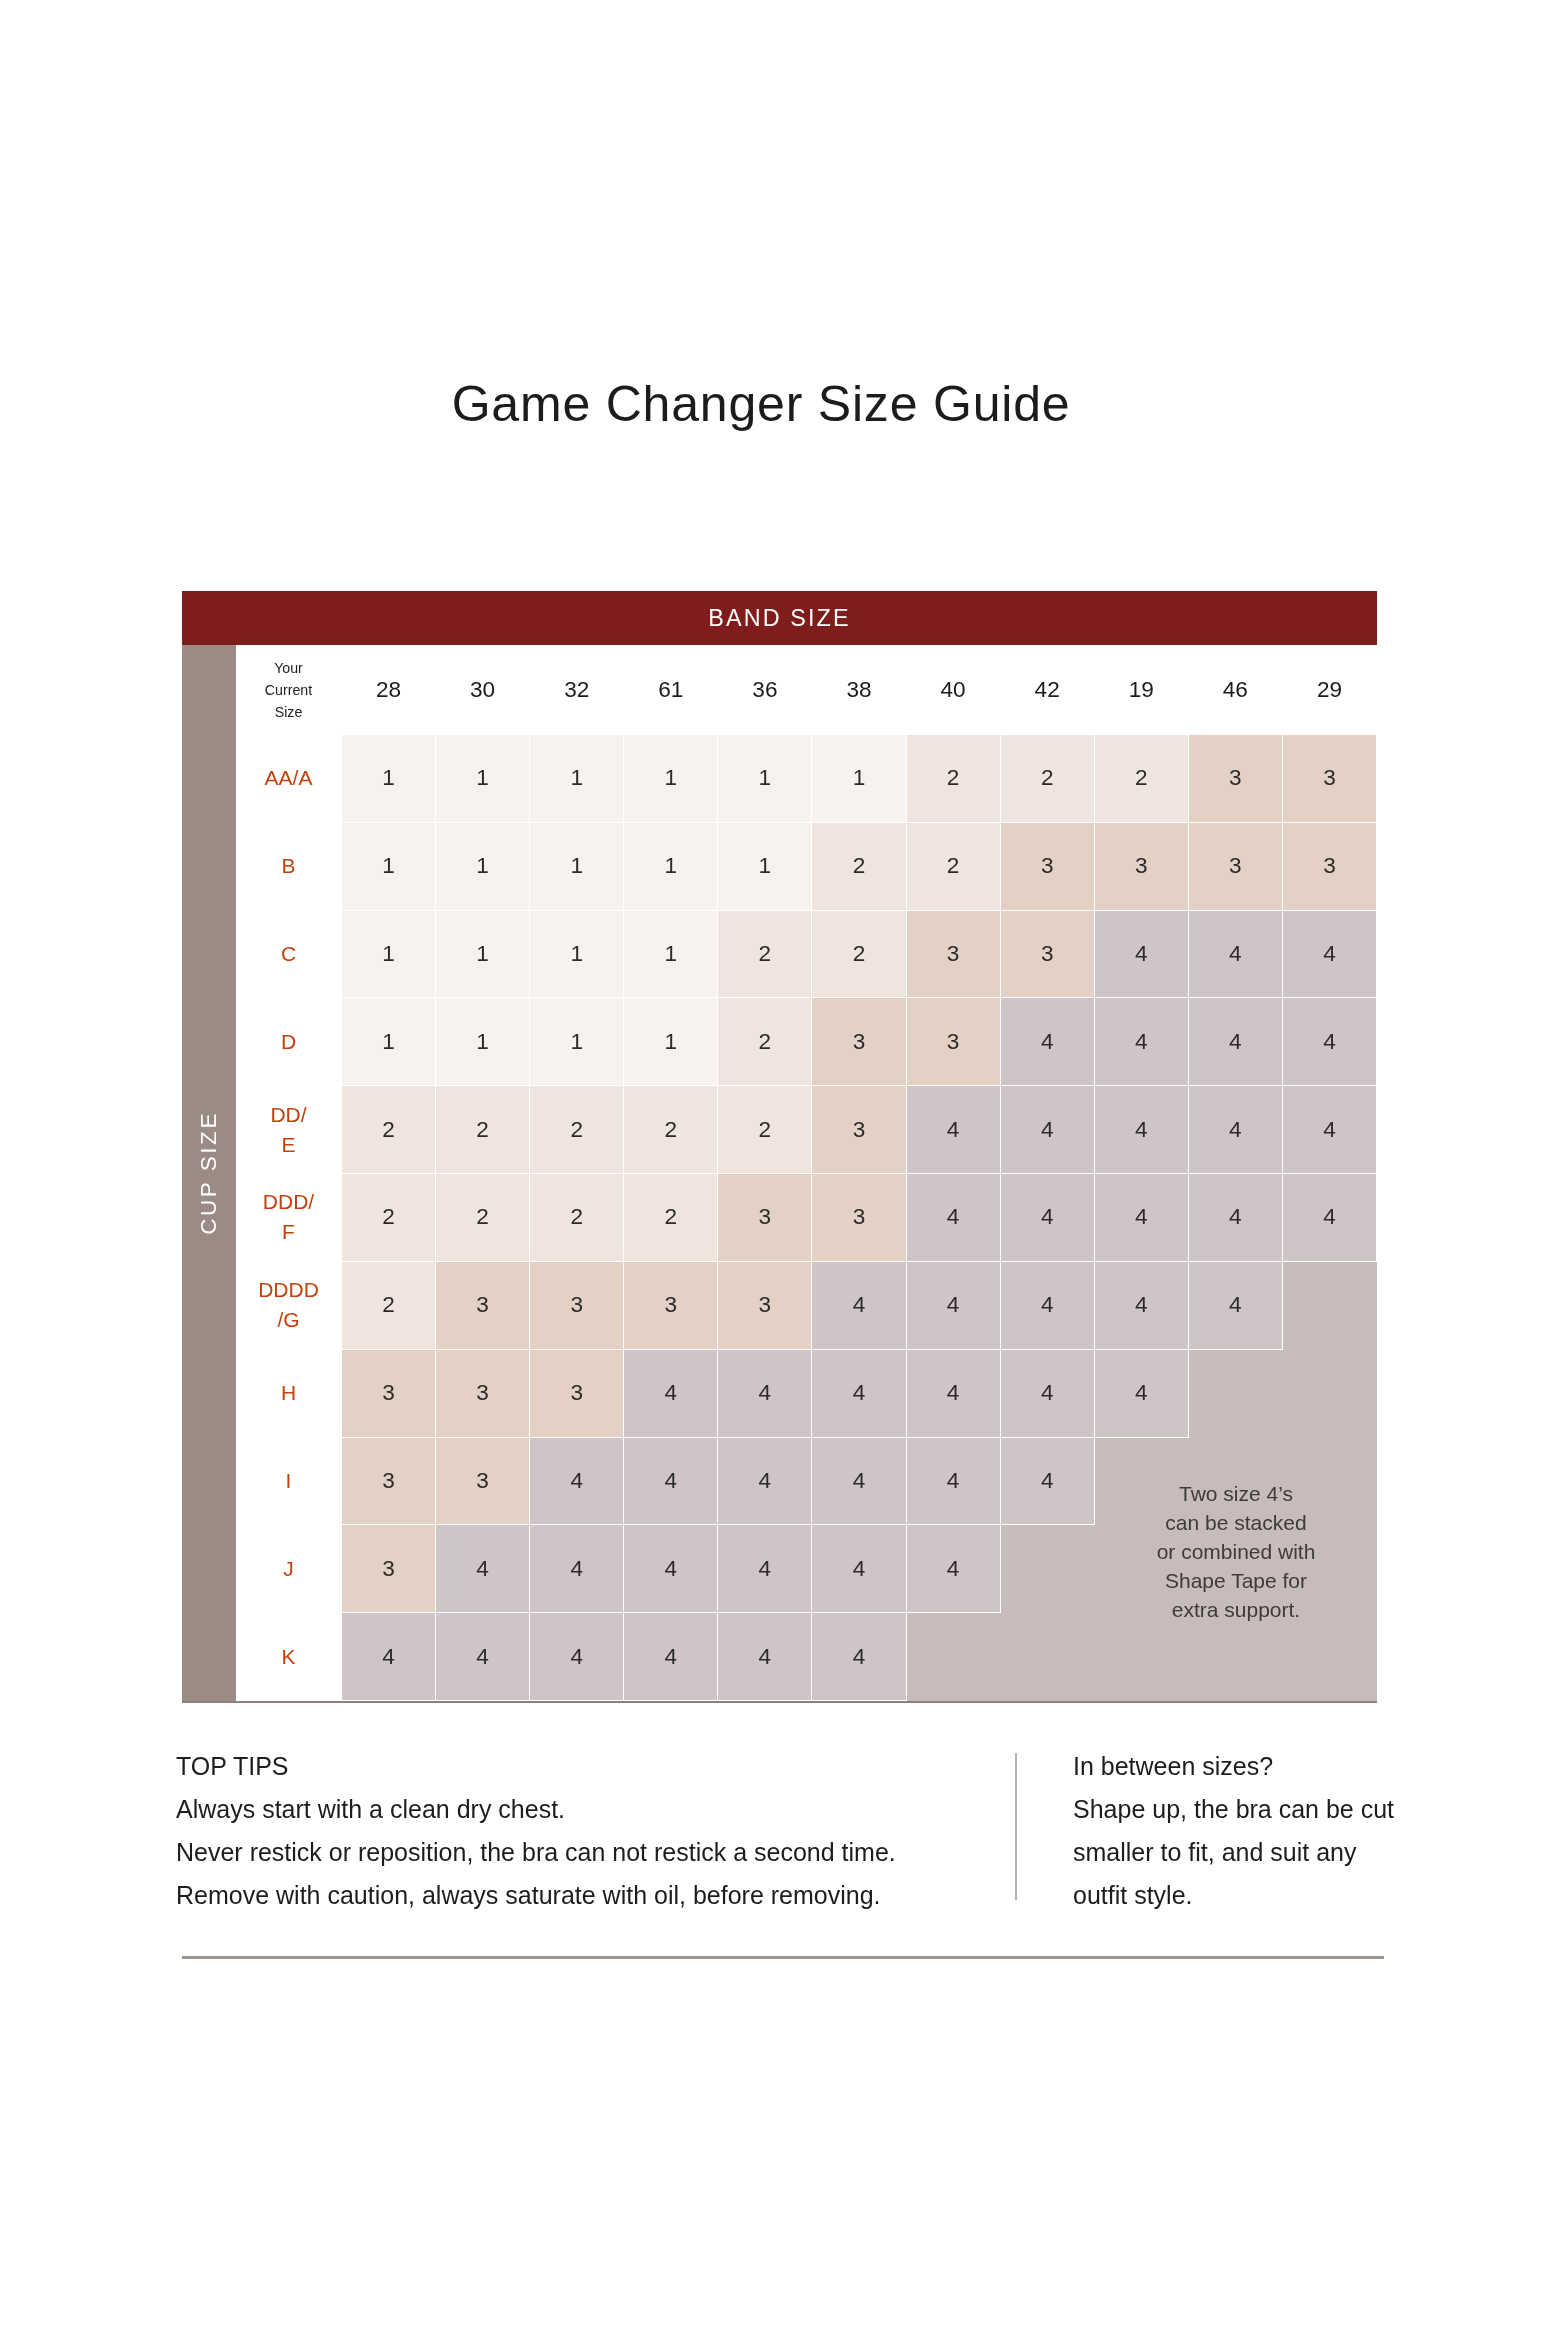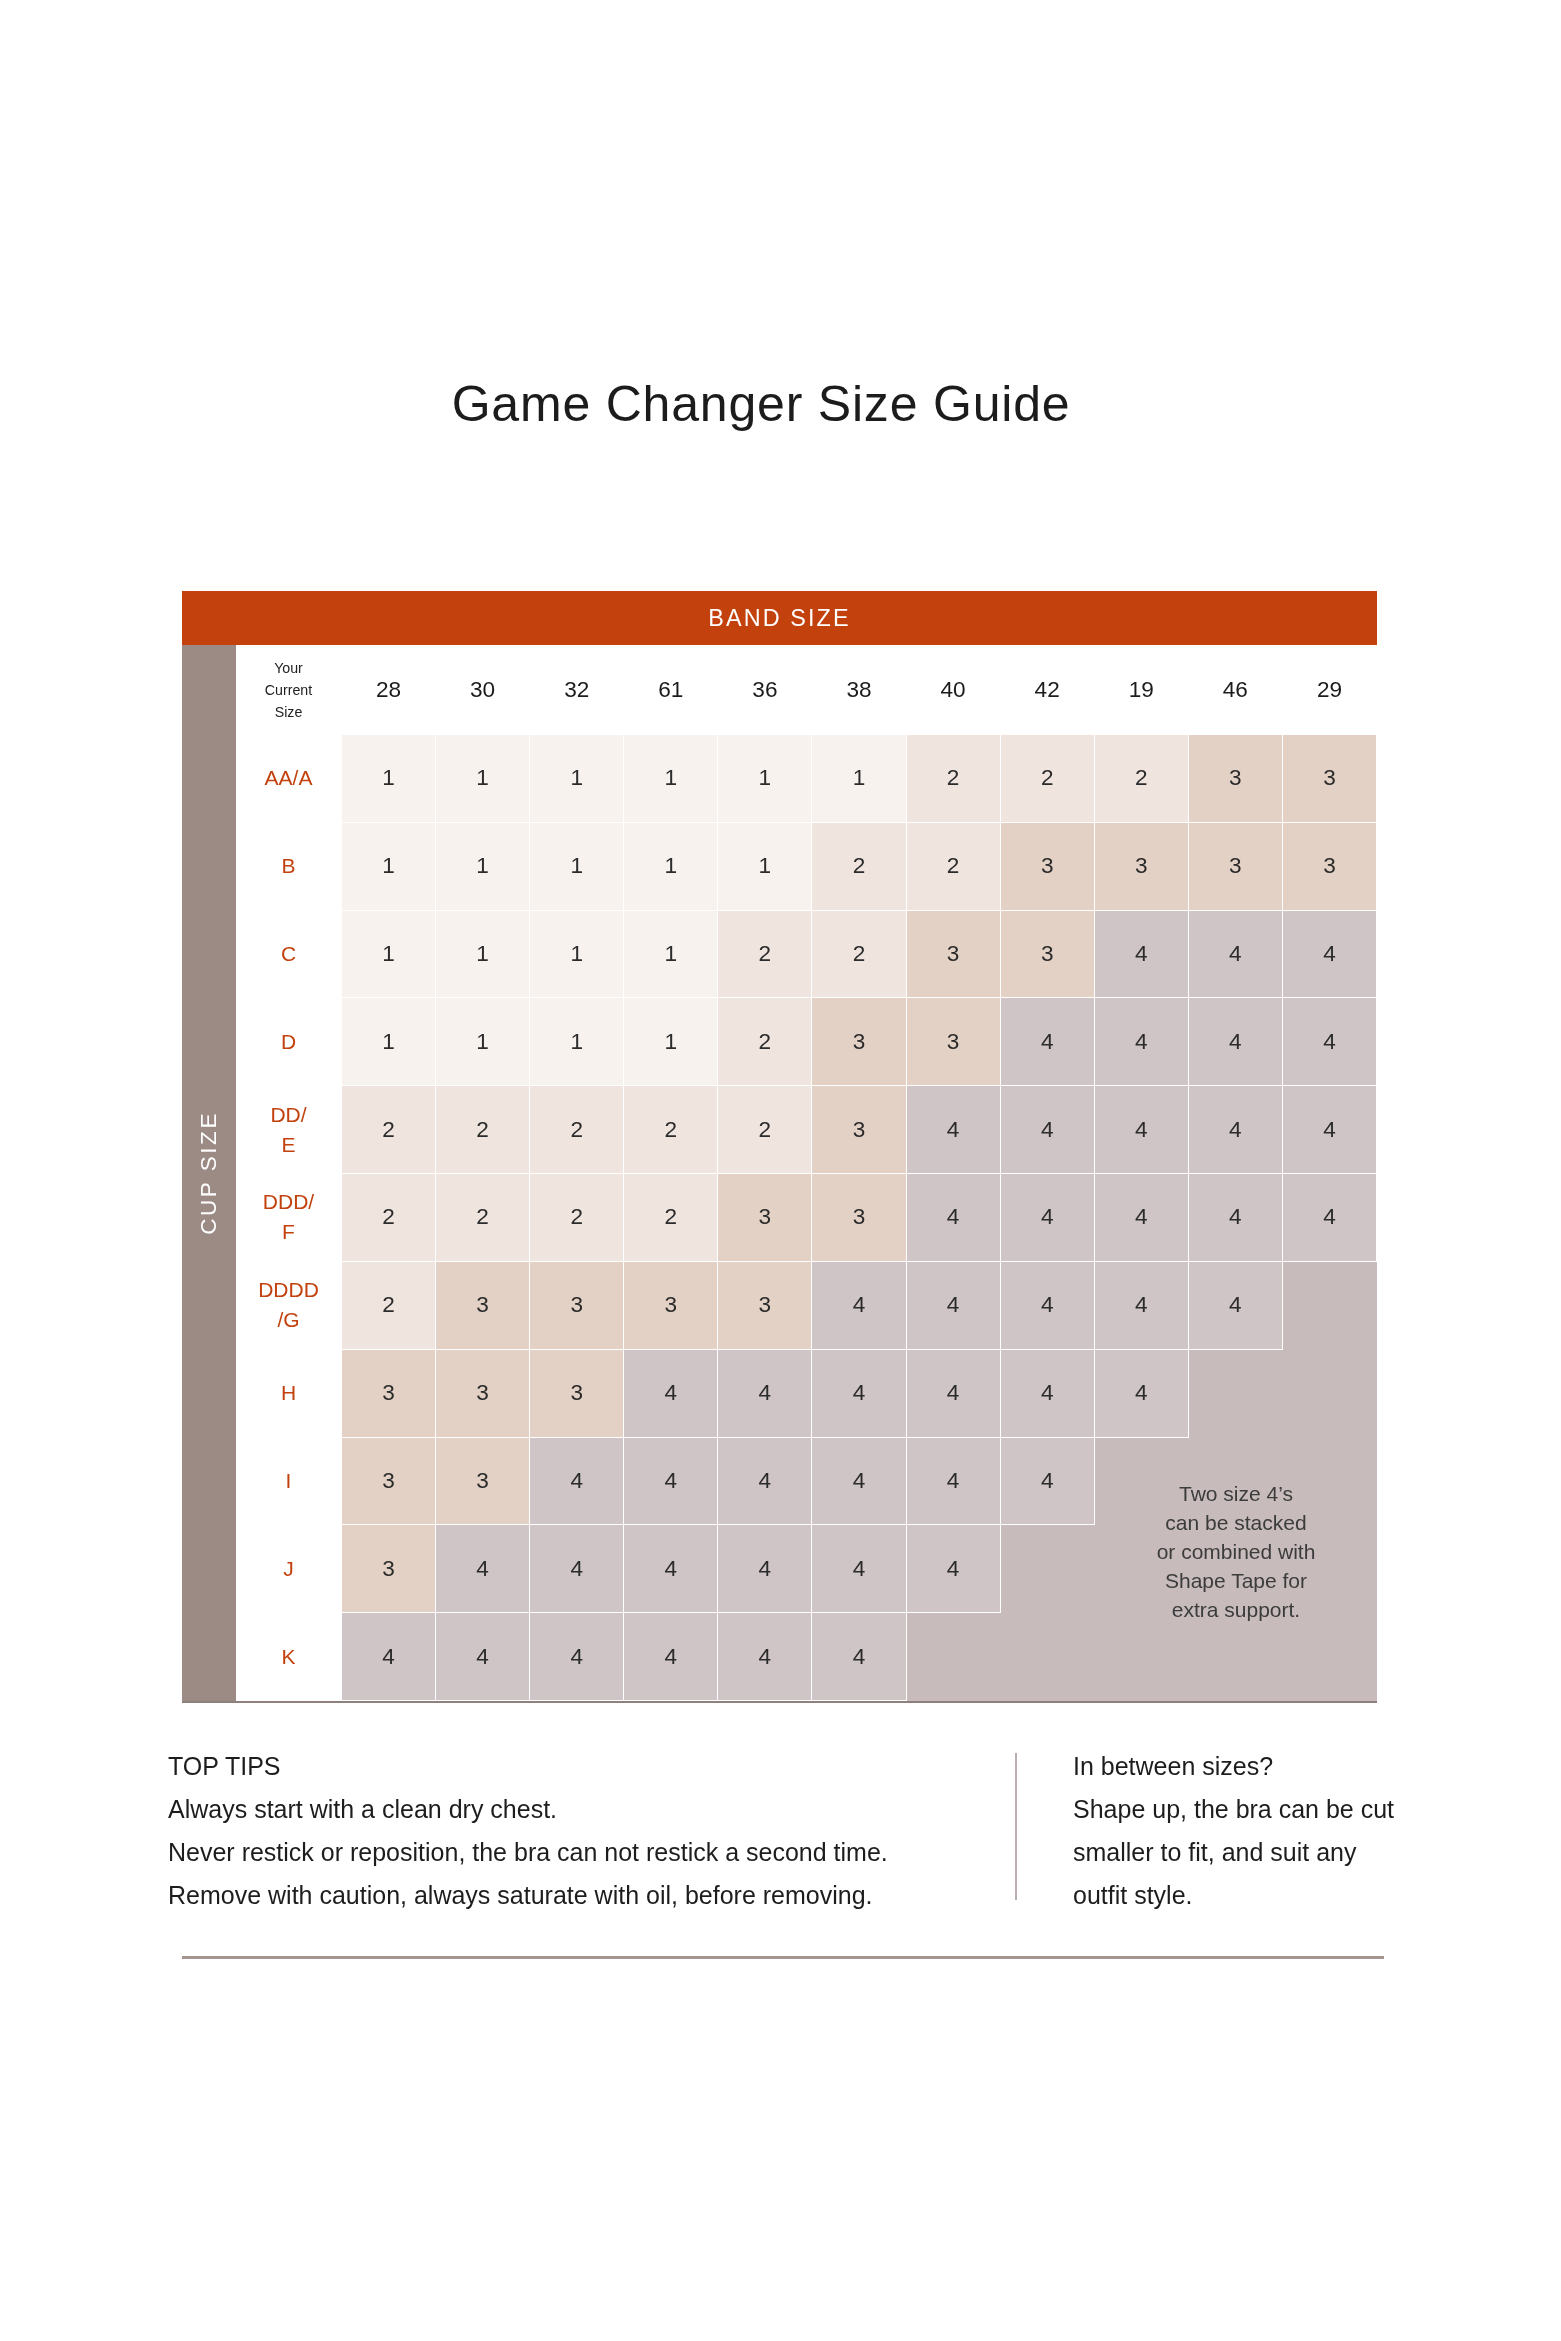--- a/index.html
+++ b/index.html
@@ -51,21 +51,21 @@
   .cup-label {
     background:#ffffff; white-space:pre-line; text-align:center;
     font-size:21px; line-height:30px; color:#c2410c;
   }
   .vempty { border-right:none; border-bottom:none; }
   .stack-note {
     position:absolute; left:913px; top:888px; width:282px;
     text-align:center; font-size:21px; line-height:29px; color:#3c3c3c;
   }
   .tips {
-    position:absolute; left:168px; top:1745px;
+    position:absolute; left:176px; top:1745px;
     font-size:25px; line-height:43px; color:#1d1d1d;
   }
   .between {
     position:absolute; left:1073px; top:1745px;
     font-size:25px; line-height:43px; color:#1d1d1d;
   }
   .v-divider {
     position:absolute; left:1015px; top:1753px; width:1.7px; height:147px;
     background:#b9b0ad;
   }
@@ -75,21 +75,21 @@
   }
 </style>
 </head>
 <body>
 
 <div class="page">
 
   <div class="title">Game Changer Size Guide</div>
 
   <div class="size-table">
-    <div class="band-bar" style="background: #c2410c;">
+    <div class="band-bar" style="background: #7f1d1d;">
       <span>BAND SIZE</span>
     </div>
     <div class="table-body">
       <div class="cup-sidebar" style="background: rgb(156, 138, 133);">
         <span>CUP SIZE</span>
       </div>
       <div class="grid">
         <div class="cell corner">Your
 Current
 Size</div>

